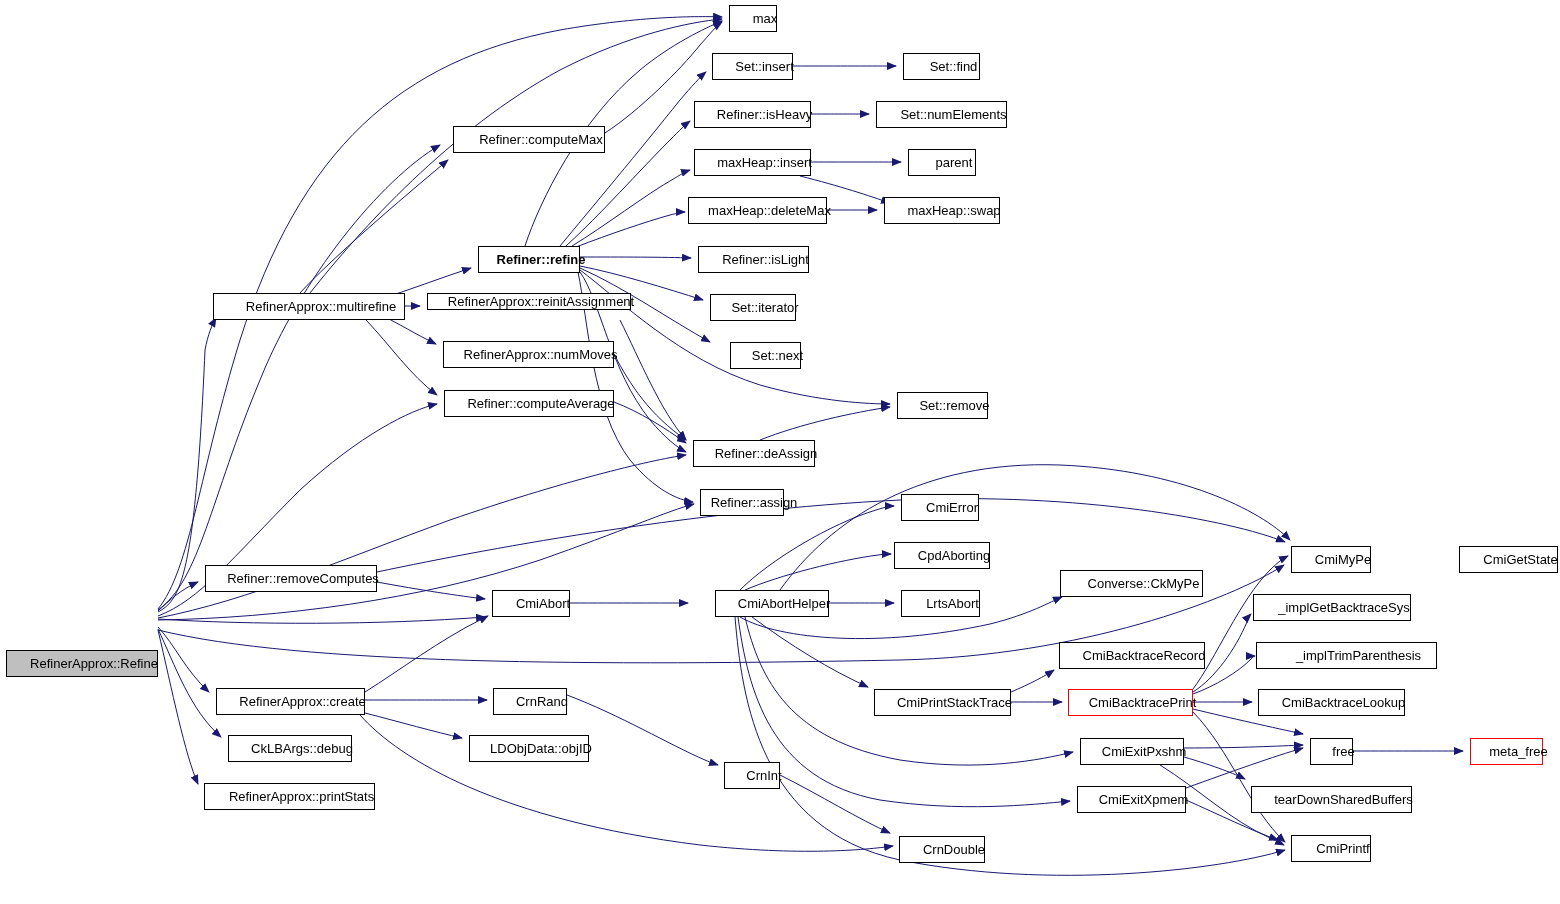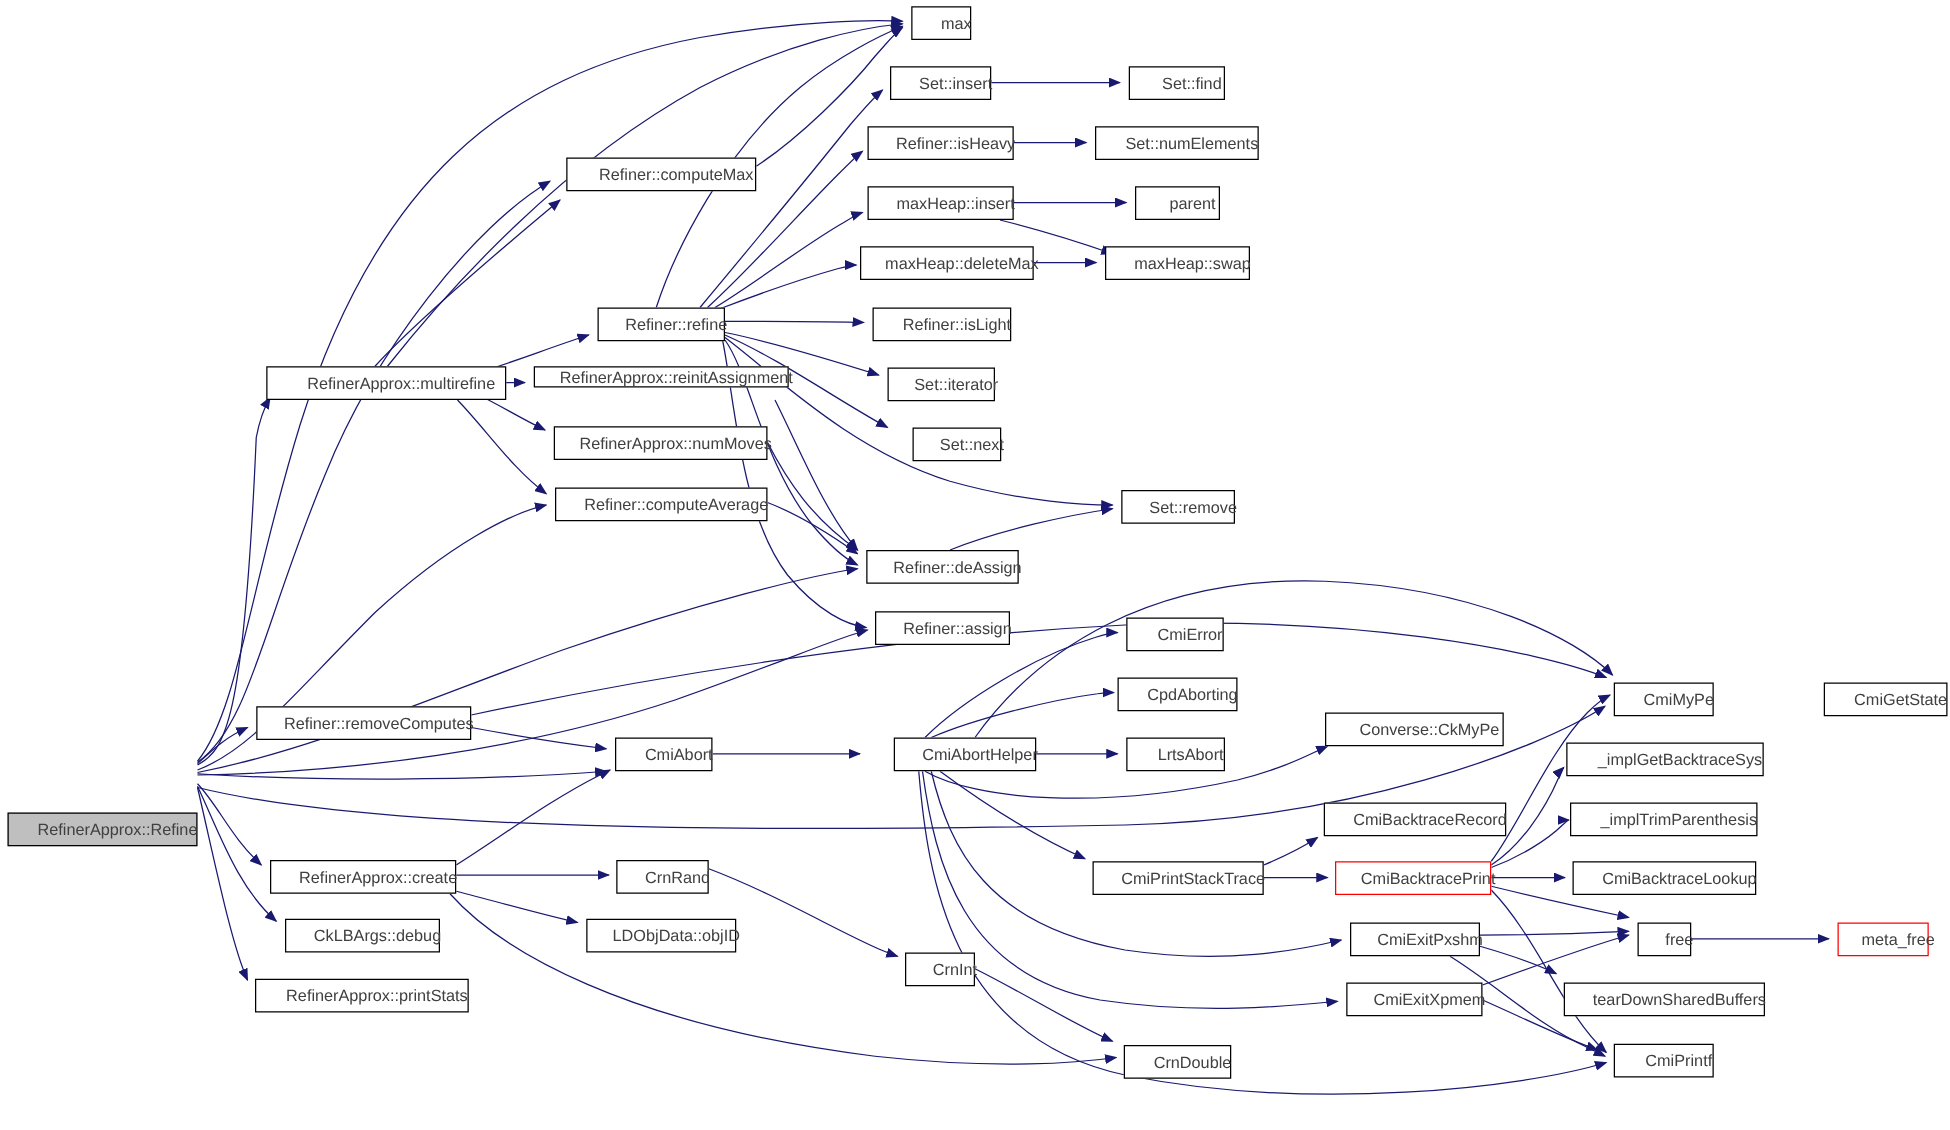--- a/index.html
+++ b/index.html
@@ -20,21 +20,21 @@
     left: 0; top: 0;
     width: 1560px;
     height: 904px;
     pointer-events: none;
   }
   .node {
     position: absolute;
     box-sizing: border-box;
     border: 1px solid #000000;
     background: #ffffff;
-    color: #404040;
+    color: #000000;
     font-size: 13px;
     line-height: 1;
     display: flex;
     align-items: center;
     justify-content: center;
     white-space: nowrap;
     letter-spacing: 0px;
     z-index: 5;
     padding-left: 24px;
   }
@@ -166,21 +166,21 @@
       </div>
       <div class="node" style="left: 908px; top: 149px; width: 68px; height: 27px;">
         <span>parent</span>
       </div>
       <div class="node" style="left: 688px; top: 197px; width: 139px; height: 27px;">
         <span>maxHeap::deleteMax</span>
       </div>
       <div class="node" style="left: 884px; top: 197px; width: 116px; height: 27px;">
         <span>maxHeap::swap</span>
       </div>
-      <div class="node" style="left: 478px; top: 246px; width: 102px; height: 27px;">
+      <div class="node" style="left: 478px; top: 246px; width: 102px; height: 27px; font-weight: bold;">
         <span>Refiner::refine</span>
       </div>
       <div class="node" style="left: 698px; top: 246px; width: 111px; height: 27px;">
         <span>Refiner::isLight</span>
       </div>
       <div class="node" style="left: 427px; top: 293px; width: 204px; height: 17px;">
         <span>RefinerApprox::reinitAssignment</span>
       </div>
       <div class="node" style="left: 710px; top: 294px; width: 86px; height: 27px;">
         <span>Set::iterator</span>
@@ -193,21 +193,21 @@
       </div>
       <div class="node" style="left: 444px; top: 390px; width: 170px; height: 27px;">
         <span>Refiner::computeAverage</span>
       </div>
       <div class="node" style="left: 897px; top: 392px; width: 91px; height: 27px;">
         <span>Set::remove</span>
       </div>
       <div class="node" style="left: 693px; top: 440px; width: 122px; height: 27px;">
         <span>Refiner::deAssign</span>
       </div>
-      <div class="node" style="left: 700px; top: 489px; width: 108px; height: 27px;">
+      <div class="node" style="left: 700px; top: 489px; width: 84px; height: 27px;">
         <span>Refiner::assign</span>
       </div>
       <div class="node" style="left: 901px; top: 494px; width: 78px; height: 27px;">
         <span>CmiError</span>
       </div>
       <div class="node" style="left: 894px; top: 542px; width: 96px; height: 27px;">
         <span>CpdAborting</span>
       </div>
       <div class="node" style="left: 1060px; top: 570px; width: 143px; height: 27px;">
         <span>Converse::CkMyPe</span>
@@ -229,21 +229,21 @@
       </div>
       <div class="node" style="left: 695px; top: 590px; width: 114px; height: 27px; margin-left: 20px;">
         <span>CmiAbortHelper</span>
       </div>
       <div class="node" style="left: 901px; top: 590px; width: 79px; height: 27px;">
         <span>LrtsAbort</span>
       </div>
       <div class="node" style="left: 1059px; top: 642px; width: 146px; height: 27px;">
         <span>CmiBacktraceRecord</span>
       </div>
-      <div class="node" style="left: 1256px; top: 642px; width: 150px; height: 27px;">
+      <div class="node" style="left: 1256px; top: 642px; width: 181px; height: 27px;">
         <span>_implTrimParenthesis</span>
       </div>
       <div class="node" style="left: 874px; top: 689px; width: 137px; height: 27px;">
         <span>CmiPrintStackTrace</span>
       </div>
       <div class="node highlight" style="left: 1068px; top: 689px; width: 125px; height: 27px;">
         <span>CmiBacktracePrint</span>
       </div>
       <div class="node" style="left: 1258px; top: 689px; width: 147px; height: 27px;">
         <span>CmiBacktraceLookup</span>

